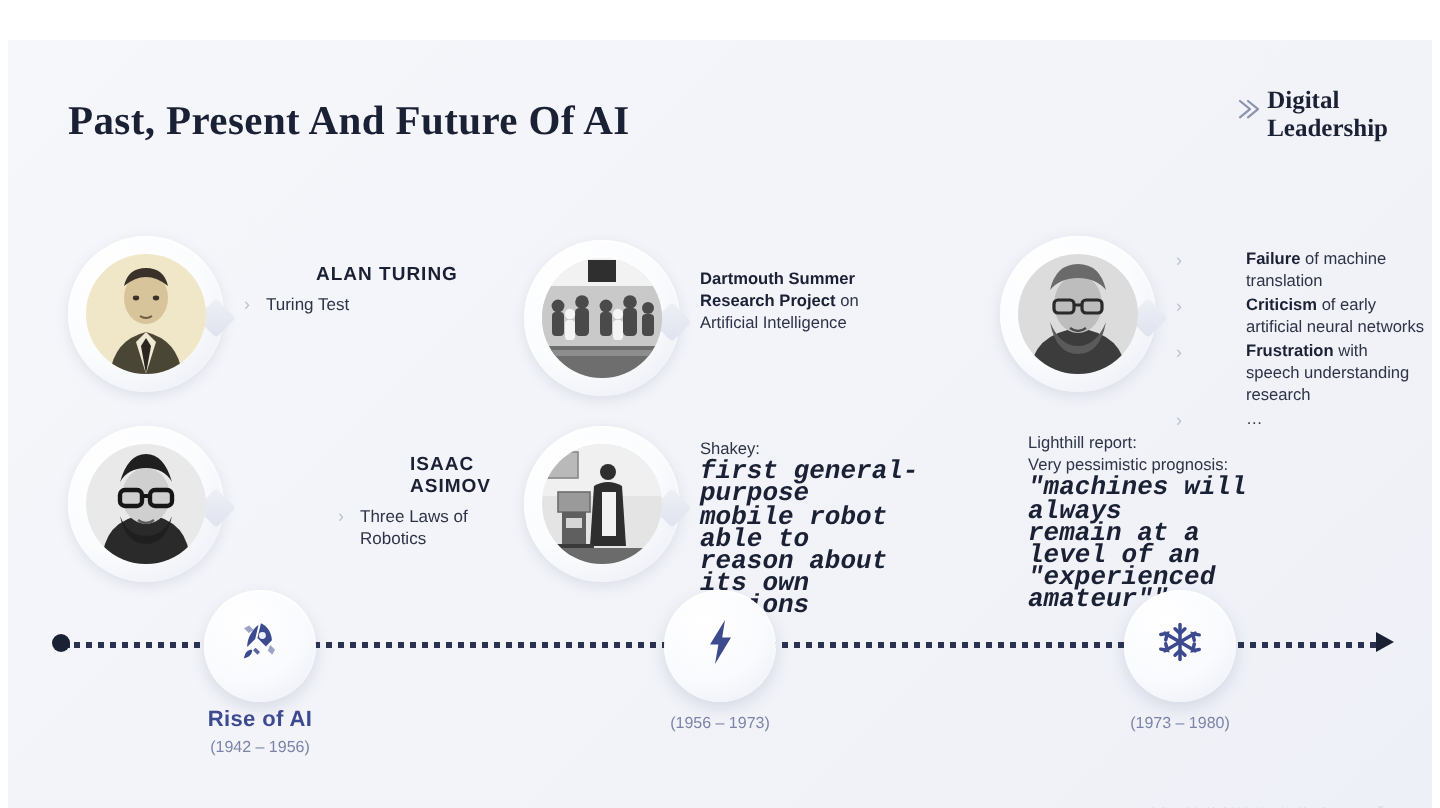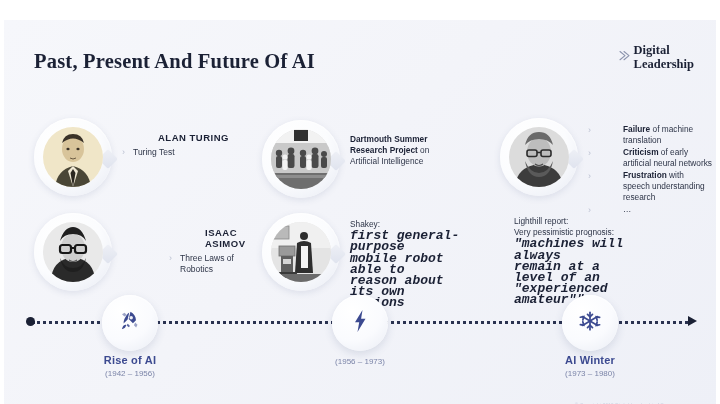--- a/index.html
+++ b/index.html
@@ -343,21 +343,20 @@
           <line x1="12" y1="2.5" x2="12" y2="21.5"></line>
           <line x1="3.8" y1="7.2" x2="20.2" y2="16.8"></line>
           <line x1="20.2" y1="7.2" x2="3.8" y2="16.8"></line>
           <path d="M9.3 4.8 12 7.4l2.7-2.6M9.3 19.2 12 16.6l2.7 2.6"></path>
           <path d="M4.2 10.9 5.1 7.3l-3.6.6M19.8 13.1l-.9 3.6 3.6-.6"></path>
           <path d="M1.5 15.9l3.6.6-.9-3.6M22.5 8.1l-3.6-.6.9 3.6"></path>
         </svg>
       </span>
     </div>
     <div class="tl-label" style="left:486px;">
-      <div class="tl-name">AI Winter</div>
       <div class="tl-years">(1973 – 1980)</div>
     </div>
   </div>
 
   <div class="footer">© Copyright 2019 Digital Leadership AG</div>
   <div class="pagenum">5</div>
 
 </div>
 
 </body></html>

